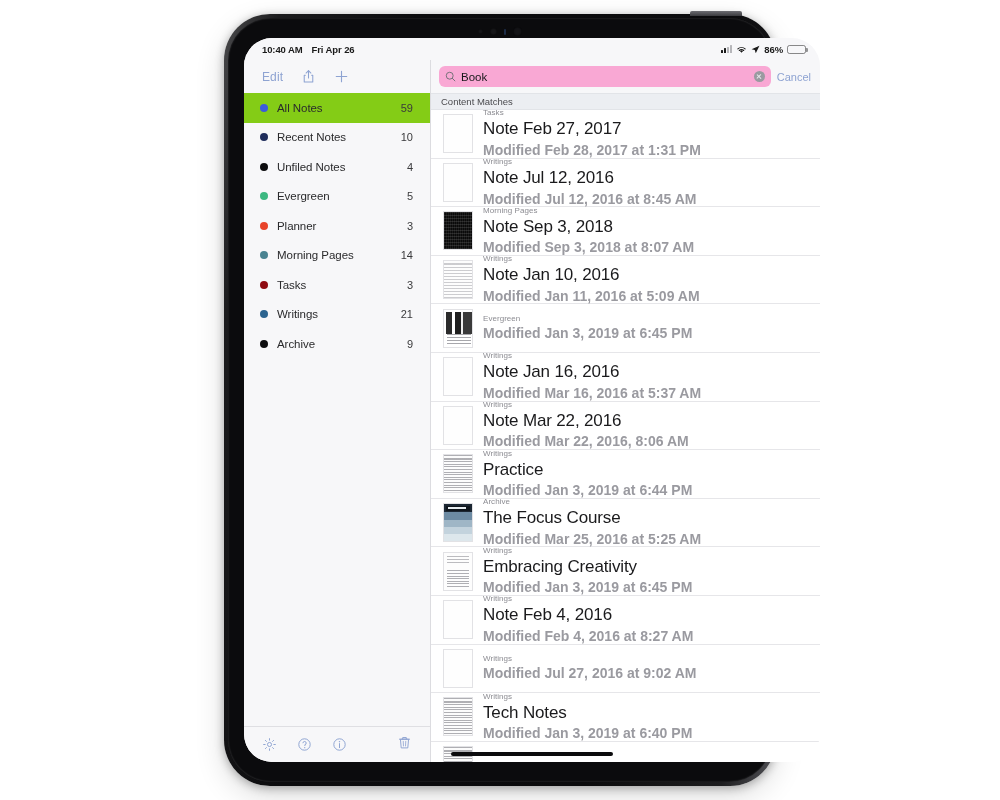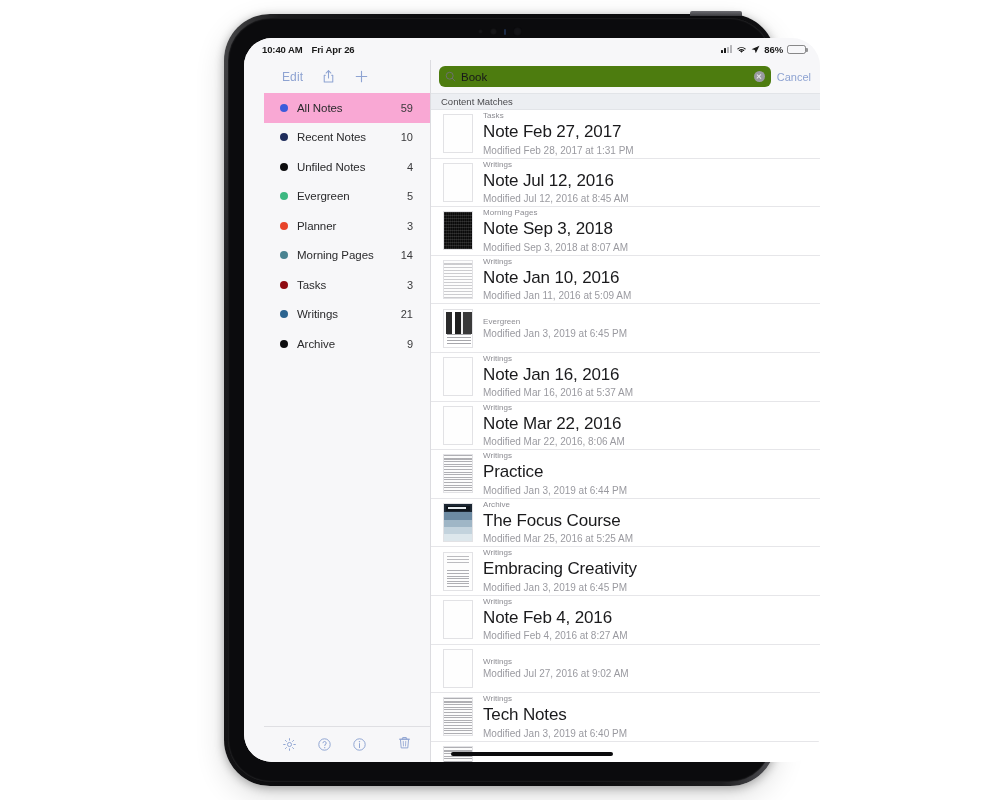--- a/index.html
+++ b/index.html
@@ -132,21 +132,20 @@
   #app-body { flex: 1; display: flex; min-height: 0; }
 
   
   #sidebar {
     width: 187px;
     flex: 0 0 187px;
     background: #f7f7f9;
     display: flex;
     flex-direction: column;
     border-right: 1px solid #dcdce0;
-    padding-left: 20px;
   }
   #sidebar-toolbar {
     height: 33px;
     flex: 0 0 33px;
     display: flex;
     align-items: center;
     gap: 18px;
     padding: 0 18px;
     color: #8ea3d2;
   }
@@ -160,21 +159,21 @@
   #sidebar-list { flex: 1; overflow: hidden; }
   .side-row {
     height: 29.5px;
     display: flex;
     align-items: center;
     padding: 0 17px 0 16px;
     gap: 9px;
     font-size: 11.5px;
     color: #2a2a2c;
   }
-  .side-row.selected { background: #f9a8d4; }
+  .side-row.selected { background: #84cc16; }
   .dot { width: 8px; height: 8px; border-radius: 50%; flex: 0 0 8px; }
   .side-label { flex: 1; letter-spacing: -0.05px; }
   .side-count { font-size: 11px; color: #3a3a3c; }
 
   #sidebar-bottom {
     height: 36px;
     flex: 0 0 36px;
     display: flex;
     align-items: center;
     padding: 0 18px;
@@ -197,21 +196,21 @@
     flex: 0 0 33px;
     display: flex;
     align-items: center;
     padding: 0 6px 0 8px;
     gap: 6px;
     background: #f7f7f9;
   }
   #search-field {
     flex: 1;
     height: 21px;
-    background: #4d7c0f;
+    background: #f9a8d4;
     border-radius: 6px;
     display: flex;
     align-items: center;
     padding: 0 6px;
     gap: 5px;
   }
   #search-value { font-size: 11.5px; color: #18181a; flex: 1; }
   #clear-icon {
     width: 11px; height: 11px; border-radius: 50%;
     background: #9a9aa0;
@@ -321,23 +320,24 @@
   .result-title {
     font-size: 17px;
     color: #1a1a1c;
     line-height: 1.32;
     letter-spacing: -0.15px;
     white-space: nowrap;
     overflow: hidden;
     text-overflow: ellipsis;
   }
   .result-modified {
-    font-size: 10px;
+    font-size: 14px;
     color: #9a9aa0;
     line-height: 1.3;
+    font-weight: bold;
   }
 
   #home-indicator {
     position: absolute;
     left: 50%;
     transform: translateX(-50%);
     bottom: 6px;
     width: 162px;
     height: 4px;
     border-radius: 2px;

